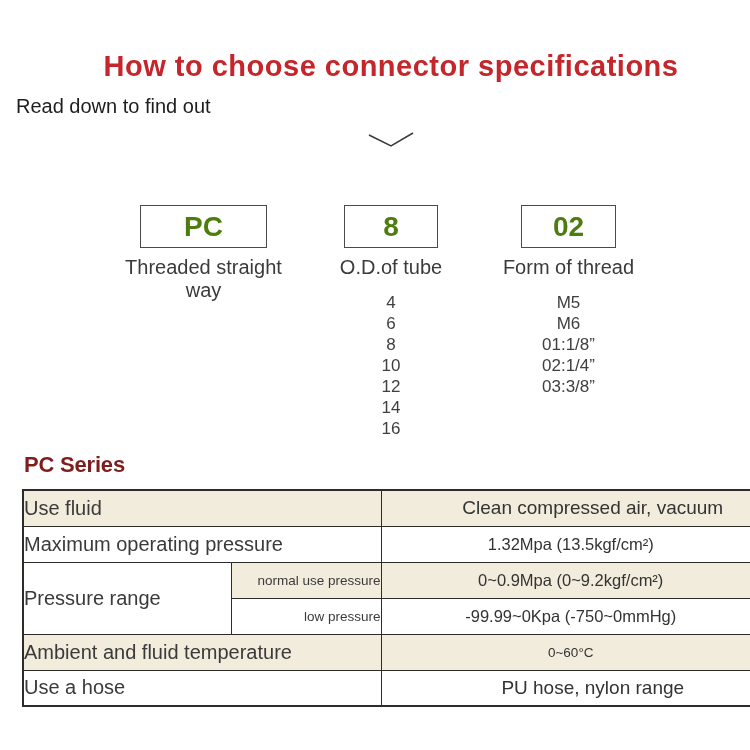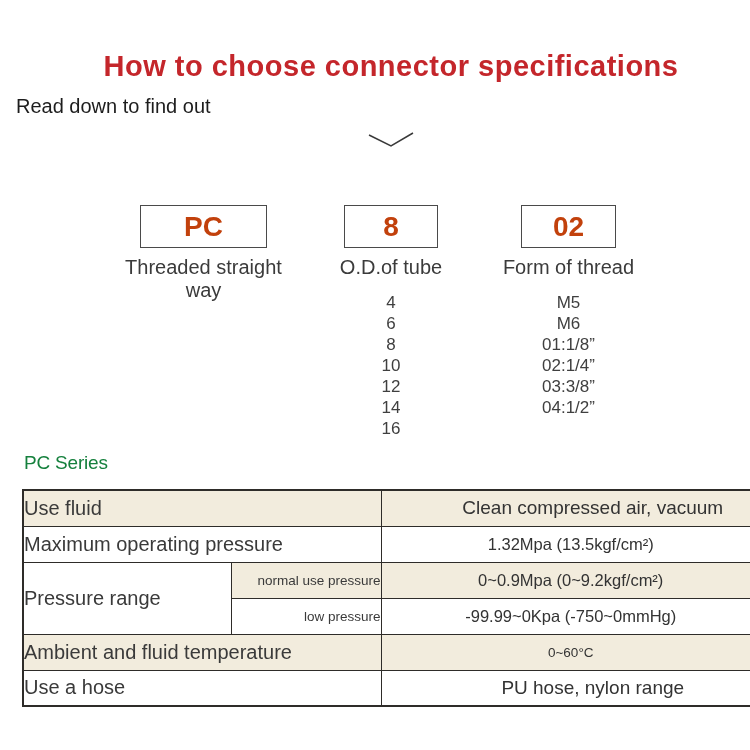--- a/index.html
+++ b/index.html
@@ -10,30 +10,30 @@
            font-size:29px; font-weight:700; color:#c4262b; letter-spacing:0.5px; }
   .subtitle { position:absolute; top:95px; left:0; width:750px; text-align:left;
               font-size:20px; color:#1d1d1d; }
   .chevron { position:absolute; top:131px; left:351px; }
 
   .picker-col { position:absolute; top:205px; text-align:center; }
   .col-1 { left:104px; width:167px; }
   .col-2 { left:305px; width:140px; }
   .col-3 { left:480px; width:145px; }
   .code-box { border:1.6px solid #4a4a4a; height:43px; line-height:41px;
-              font-size:28px; font-weight:700; color:#c2410c; background:#fff; margin:0 auto; }
+              font-size:28px; font-weight:700; color:#4d7c0f; background:#fff; margin:0 auto; }
   .col-1 .code-box { width:127px; }
   .col-2 .code-box { width:94px; }
   .col-3 .code-box { width:95px; }
   .caption { margin-top:8px; font-size:20px; color:#3b3b3b; }
   .option-list { margin-top:13px; }
   .option-list span { display:block; font-size:17px; line-height:21px; color:#3f3f3f; }
 
-  .series-heading { position:absolute; top:452px; left:8px; font-size:19px;
-                    font-weight:400; color:#15803d; letter-spacing:-0.2px; }
+  .series-heading { position:absolute; top:452px; left:8px; font-size:22px;
+                    font-weight:700; color:#7f1d1d; letter-spacing:-0.2px; }
 
   .spec-table { position:absolute; top:489px; left:6px; width:738px;
                 border-collapse:collapse; table-layout:fixed; }
   .spec-table td { border:1.4px solid #2e2c29; height:36px; color:#3a3a3a;
                    background:#ffffff; overflow:hidden; }
   .spec-table { border:2.5px solid #2e2c29; }
   td.lbl { font-size:20px; text-align:left; }
   td.sub { font-size:13.5px; text-align:right; }
   td.val { text-align:center; color:#333333; }
   .v-lg { font-size:19px;padding-left:44px; }
@@ -75,21 +75,20 @@
 
   <div class="picker-col col-3">
     <div class="code-box">02</div>
     <div class="caption">Form of thread</div>
     <div class="option-list">
       <span>M5</span>
       <span>M6</span>
       <span>01:1/8”</span>
       <span>02:1/4”</span>
       <span>03:3/8”</span>
-      <span>04:1/2”</span>
     </div>
   </div>
 
   <div class="series-heading">PC Series</div>
 
   <table class="spec-table">
     <colgroup>
         <col style="width:208px">
         <col style="width:150px">
         <col style="width:380px">

